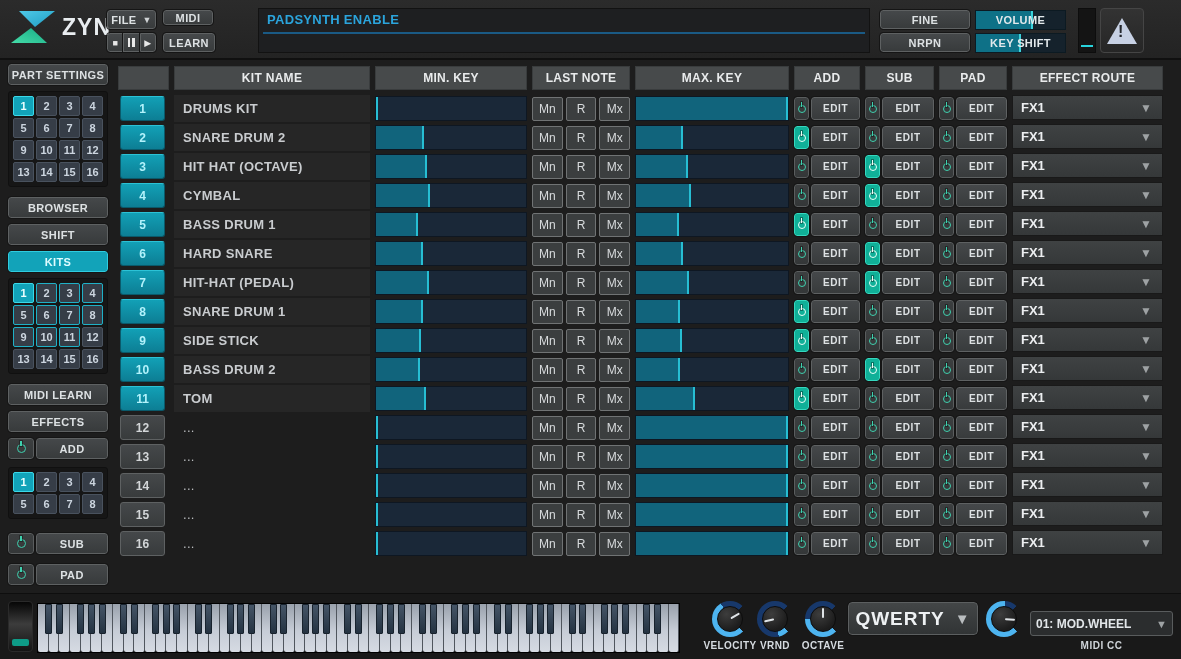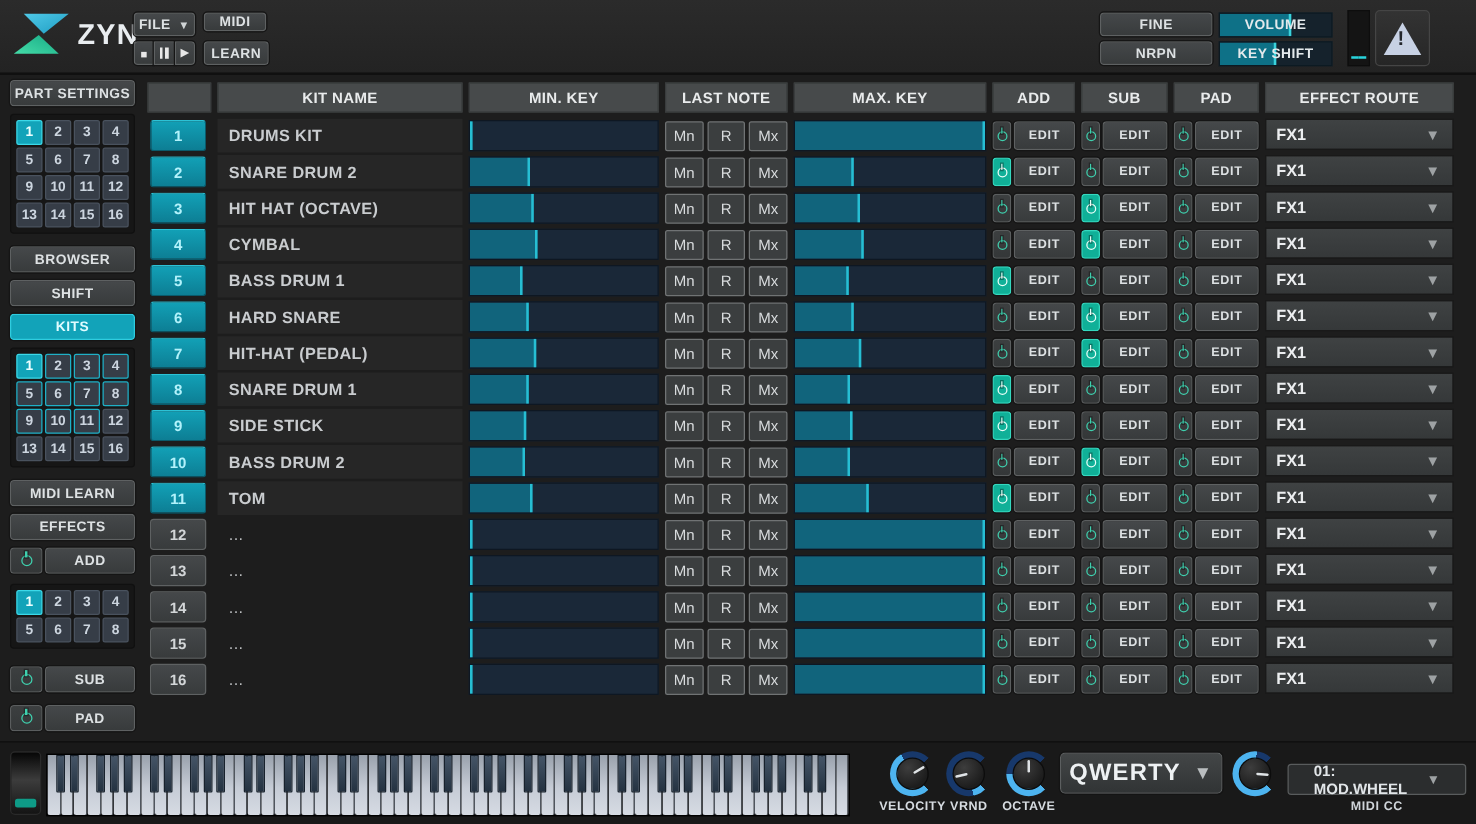--- a/index.html
+++ b/index.html
@@ -152,21 +152,21 @@
   .knoblabel { position:absolute; color:#d6dbe0; font-size:10px; font-weight:bold;
     letter-spacing:.4px; text-align:center; }
   .qwerty { position:absolute; left:848px; top:8px; width:130px; height:33px;
     background:linear-gradient(#434647,#313435); border:1px solid #5c5f60;
     outline:1px solid #141414; border-radius:4px; display:flex; align-items:center;
     justify-content:center; gap:10px; color:#eef1f3; font-size:19px; font-weight:bold;
     letter-spacing:1px; cursor:pointer; }
   .qwerty .arrow { color:#b9bdbf; font-size:15px; }
   .cc-select { position:absolute; left:1030px; top:17px; width:143px; height:25px;
     background:#2b2d2e; border:1px solid #595c5d; border-radius:3px; display:flex;
-    align-items:center; padding:0 20px; color:#e2e6e9; font-size:12px; font-weight:bold;
+    align-items:center; padding:0 5px; color:#e2e6e9; font-size:12px; font-weight:bold;
     cursor:pointer; }
   .cc-select .arrow { margin-left:auto; color:#9ea2a4; font-size:11px; }
   .cc-label { position:absolute; left:1030px; top:46px; width:143px; text-align:center;
     color:#cfd4d9; font-size:10px; font-weight:bold; letter-spacing:.5px; }
 </style>
 </head>
 <body>
 
 <div class="topbar">
   <div class="logo">
@@ -201,20 +201,24 @@
           <i></i>
           <i></i>
         </span>
       </div>
     <div class="tbtn">
         <span>▶</span>
       </div>
   </div>
   <div class="btn abs learn-btn">LEARN</div>
 
+  <div class="msgpanel">
+    <div class="msgline1">PADSYNTH ENABLE</div>
+    <div class="msgrule"></div>
+  </div>
 
   <div class="btn abs fine-btn">FINE</div>
   <div class="btn abs nrpn-btn">NRPN</div>
 
   <div class="sliderbtn vol-btn">
     <div class="fill" style="width: 64%;"></div>
     <div class="lbl">VOLUME</div>
   </div>
   <div class="sliderbtn ks-btn">
     <div class="fill" style="width: 51%;"></div>

